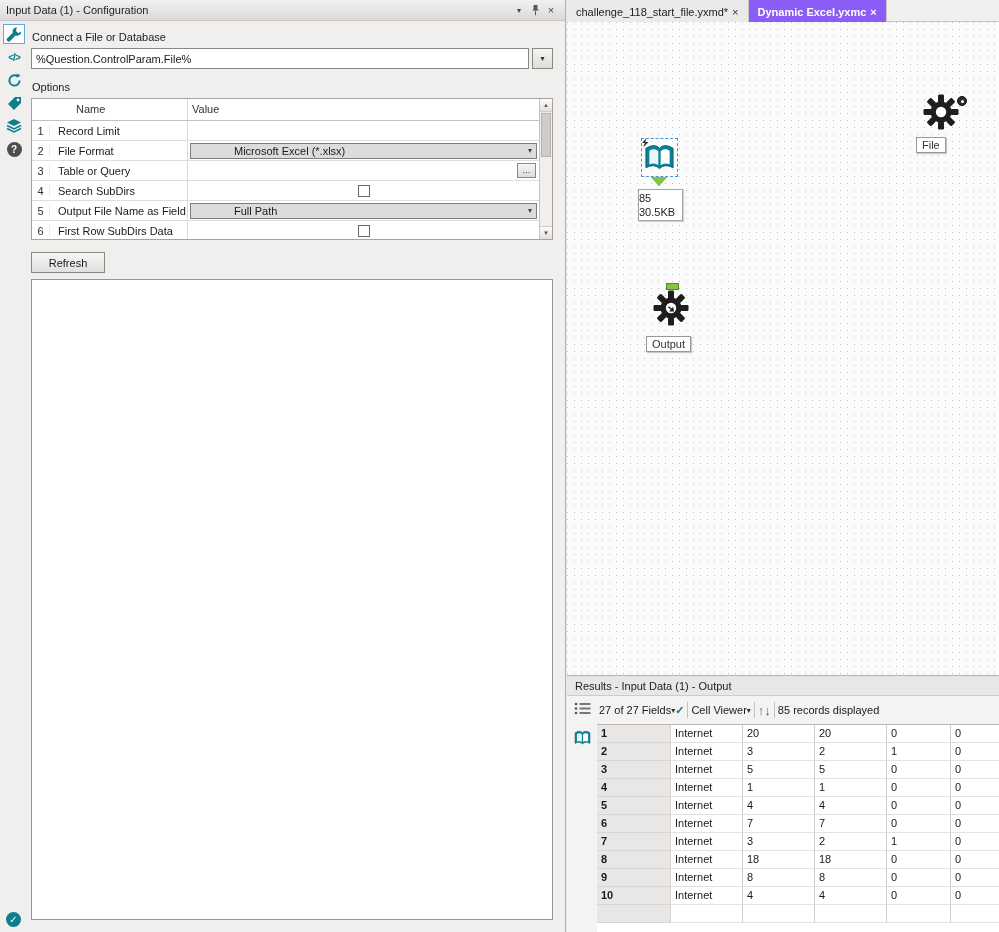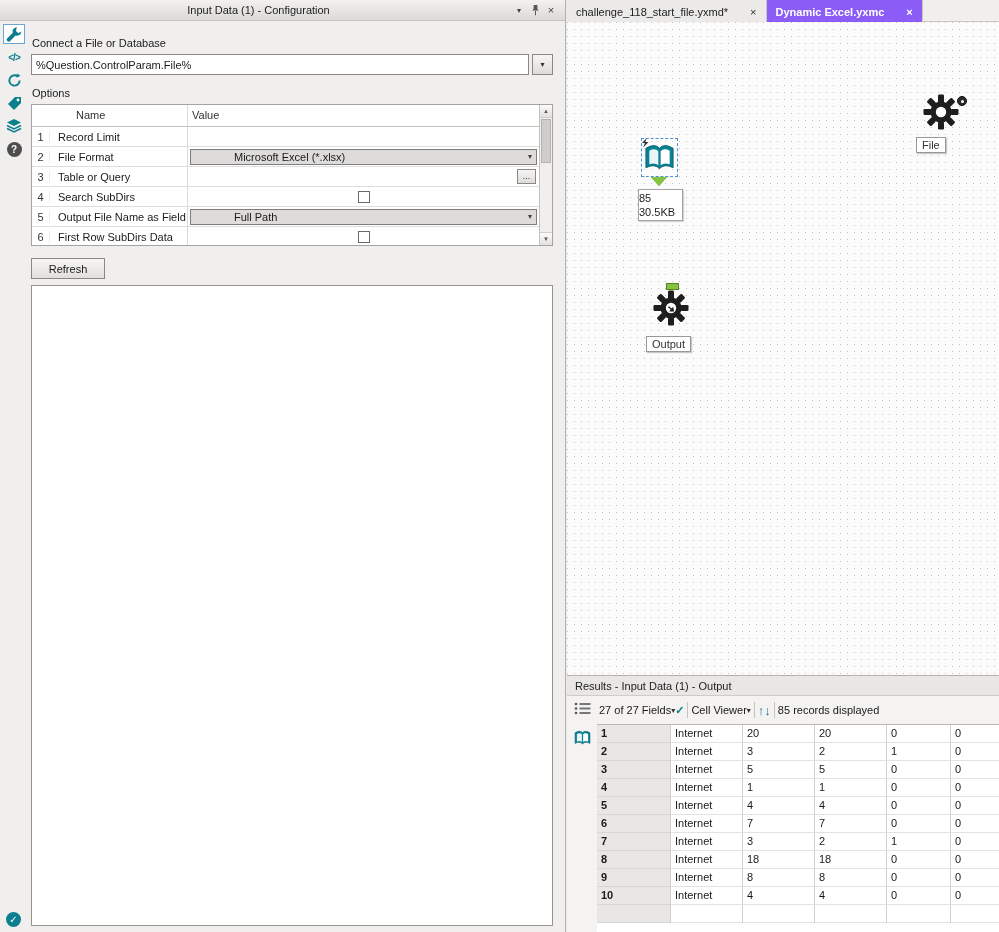--- a/index.html
+++ b/index.html
@@ -3,30 +3,30 @@
 <meta charset="utf-8">
 <style>
   * { box-sizing: border-box; margin: 0; padding: 0; }
   html,body { width: 999px; height: 932px; overflow: hidden; }
   body { font-family: "Liberation Sans", sans-serif; font-size: 11px; color: #1a1a1a; background:#ebe9e8; }
   .app { position: relative; width: 999px; height: 932px; overflow: hidden; }
 
   
   .left-panel { position:absolute; left:0; top:0; width:566px; height:932px; background:#f1efee; border-right:1px solid #b3b0ad; }
   .panel-header { height:21px; background:linear-gradient(#f2f1f0,#dcdad8); border-bottom:1px solid #c6c3c0; display:flex; align-items:center; padding:0 6px; }
-  .panel-header .ph-title { flex:1; color:#222;text-align:center; }
+  .panel-header .ph-title { flex:1; color:#222; }
   .ph-btn { width:16px; height:16px; display:flex; align-items:center; justify-content:center; color:#444; cursor:default; }
   .icon-strip { position:absolute; left:0; top:21px; bottom:0; width:28px; }
   .strip-icon { width:22px; height:20px; margin:3px auto 2px auto; display:flex; align-items:center; justify-content:center; }
   .strip-icon.selected { background:#fff; border:1px solid #6aa6d8; }
   .code-glyph { color:#0c7f8e; font-weight:bold; font-size:10px; letter-spacing:-1px; }
   .help-circle { width:15px; height:15px; border-radius:50%; background:#4d4d4d; color:#fff; font-size:10px; font-weight:bold; display:flex; align-items:center; justify-content:center; }
   .status-check { position:absolute; left:6px; bottom:5px; width:15px; height:15px; border-radius:50%; background:#0c7f8e; color:#fff; font-size:10px; display:flex; align-items:center; justify-content:center; }
 
-  .config { position:absolute; left:28px; top:21px; right:0; bottom:0; padding:8px 12px 0 3px;margin-top:6px; }
+  .config { position:absolute; left:28px; top:21px; right:0; bottom:0; padding:8px 12px 0 3px; }
   .section-label { margin:2px 0 5px 1px; color:#1a1a1a; }
   .combo-row { display:flex; gap:3px; margin-bottom:12px; }
   .combo-input { flex:1; height:21px; background:#fff; border:1px solid #8a8884; display:flex; align-items:center; padding:0 4px; color:#1a1a1a; }
   .combo-btn { width:21px; height:21px; border:1px solid #8a8884; background:linear-gradient(#f6f5f4,#dedcda); display:flex; align-items:center; justify-content:center; font-size:8px; color:#333; }
 
   .options-wrap { position:relative; border:1px solid #a5a2a0; background:#fff; height:142px; margin-bottom:12px; }
   .options-inner { position:absolute; left:0; top:0; right:13px; bottom:0; overflow:hidden; }
   .opt-head { display:flex; height:22px; border-bottom:1px solid #c4c1be; color:#333; }
   .opt-head .h-num { width:18px; }
   .opt-head .h-name { width:137px; padding:4px 0 0 26px; }
@@ -45,21 +45,21 @@
   .sb-arrow.bottom { position:absolute; bottom:0; left:0; right:0; border-top:1px solid #d0cecb; border-bottom:none; }
   .sb-thumb { position:absolute; top:14px; left:1px; right:1px; height:44px; background:#cfcdca; border:1px solid #b5b3b0; }
 
   .preview-row { display:flex; align-items:flex-end; margin-bottom:6px; }
   .preview-row .section-label { flex:1; margin:0 0 2px 1px; }
   .refresh-btn { width:74px; height:21px; border:1px solid #8a8884; background:linear-gradient(#f7f6f5,#e1dfdd); display:flex; align-items:center; justify-content:center; color:#1a1a1a; }
   .preview-box { border:1px solid #98958f; background:#fff; height:641px; }
 
   
   .tab-bar { position:absolute; left:567px; top:0; right:0; height:22px; background:#f0efee; border-bottom:1px solid #c9c6c3; display:flex; }
-  .tab { display:flex; align-items:center; gap:22px; padding:12px 9px; background:#eceae9; border-right:1px solid #c9c6c3; color:#222; }
+  .tab { display:flex; align-items:center; gap:4px; padding:12px 9px; background:#eceae9; border-right:1px solid #c9c6c3; color:#222; }
   .tab .tab-close { font-size:11px; color:#333; }
   .tab.active { background:#8b5cf6; color:#fff; font-weight:bold; }
   .tab.active .tab-close { color:#fff; }
 
   
   .canvas { position:absolute; left:567px; top:22px; right:0; height:653px; background-color:#fbfbfb;
     background-image: radial-gradient(circle, #c0c0c0 0.9px, transparent 1px);
     background-size: 7px 7px; background-position: 4px 4px; overflow:hidden; }
   .canvas-svg { position:absolute; inset:0; pointer-events:none; }
   .tool-label { position:absolute; background:#fff; border:1px solid #9a9794; box-shadow:1px 1px 1px rgba(0,0,0,.2); padding:1px 5px; color:#333; }

